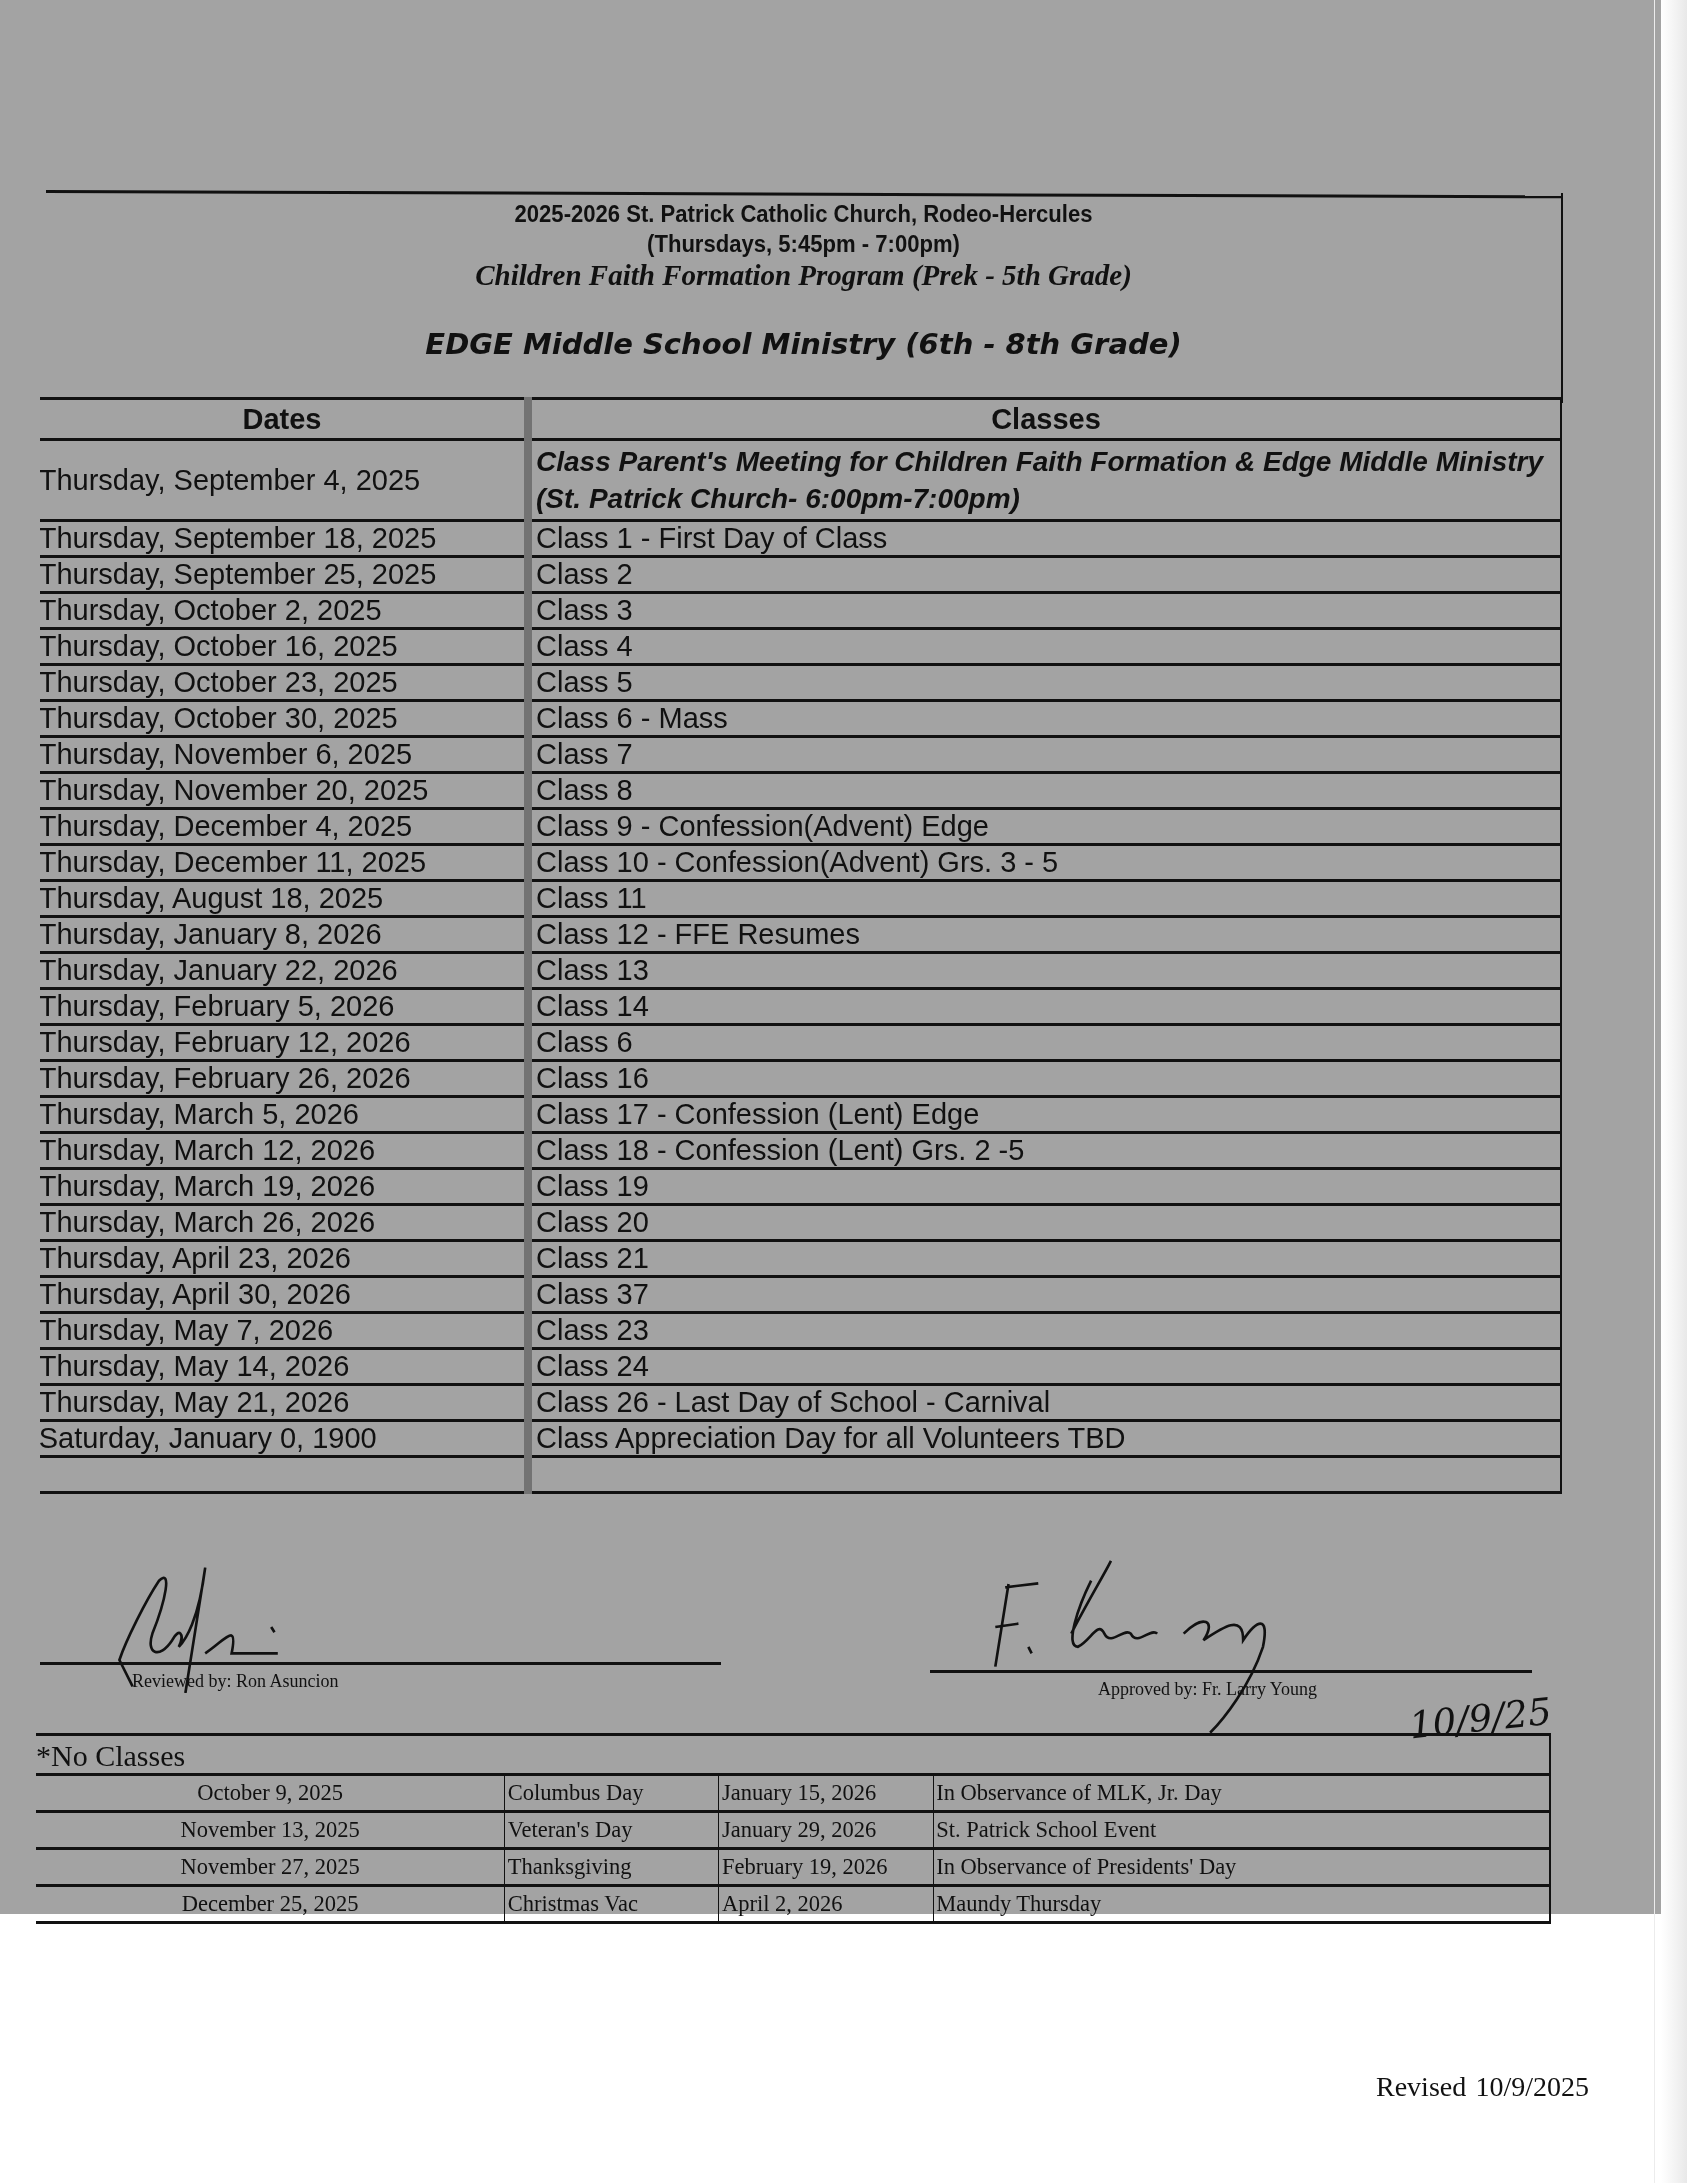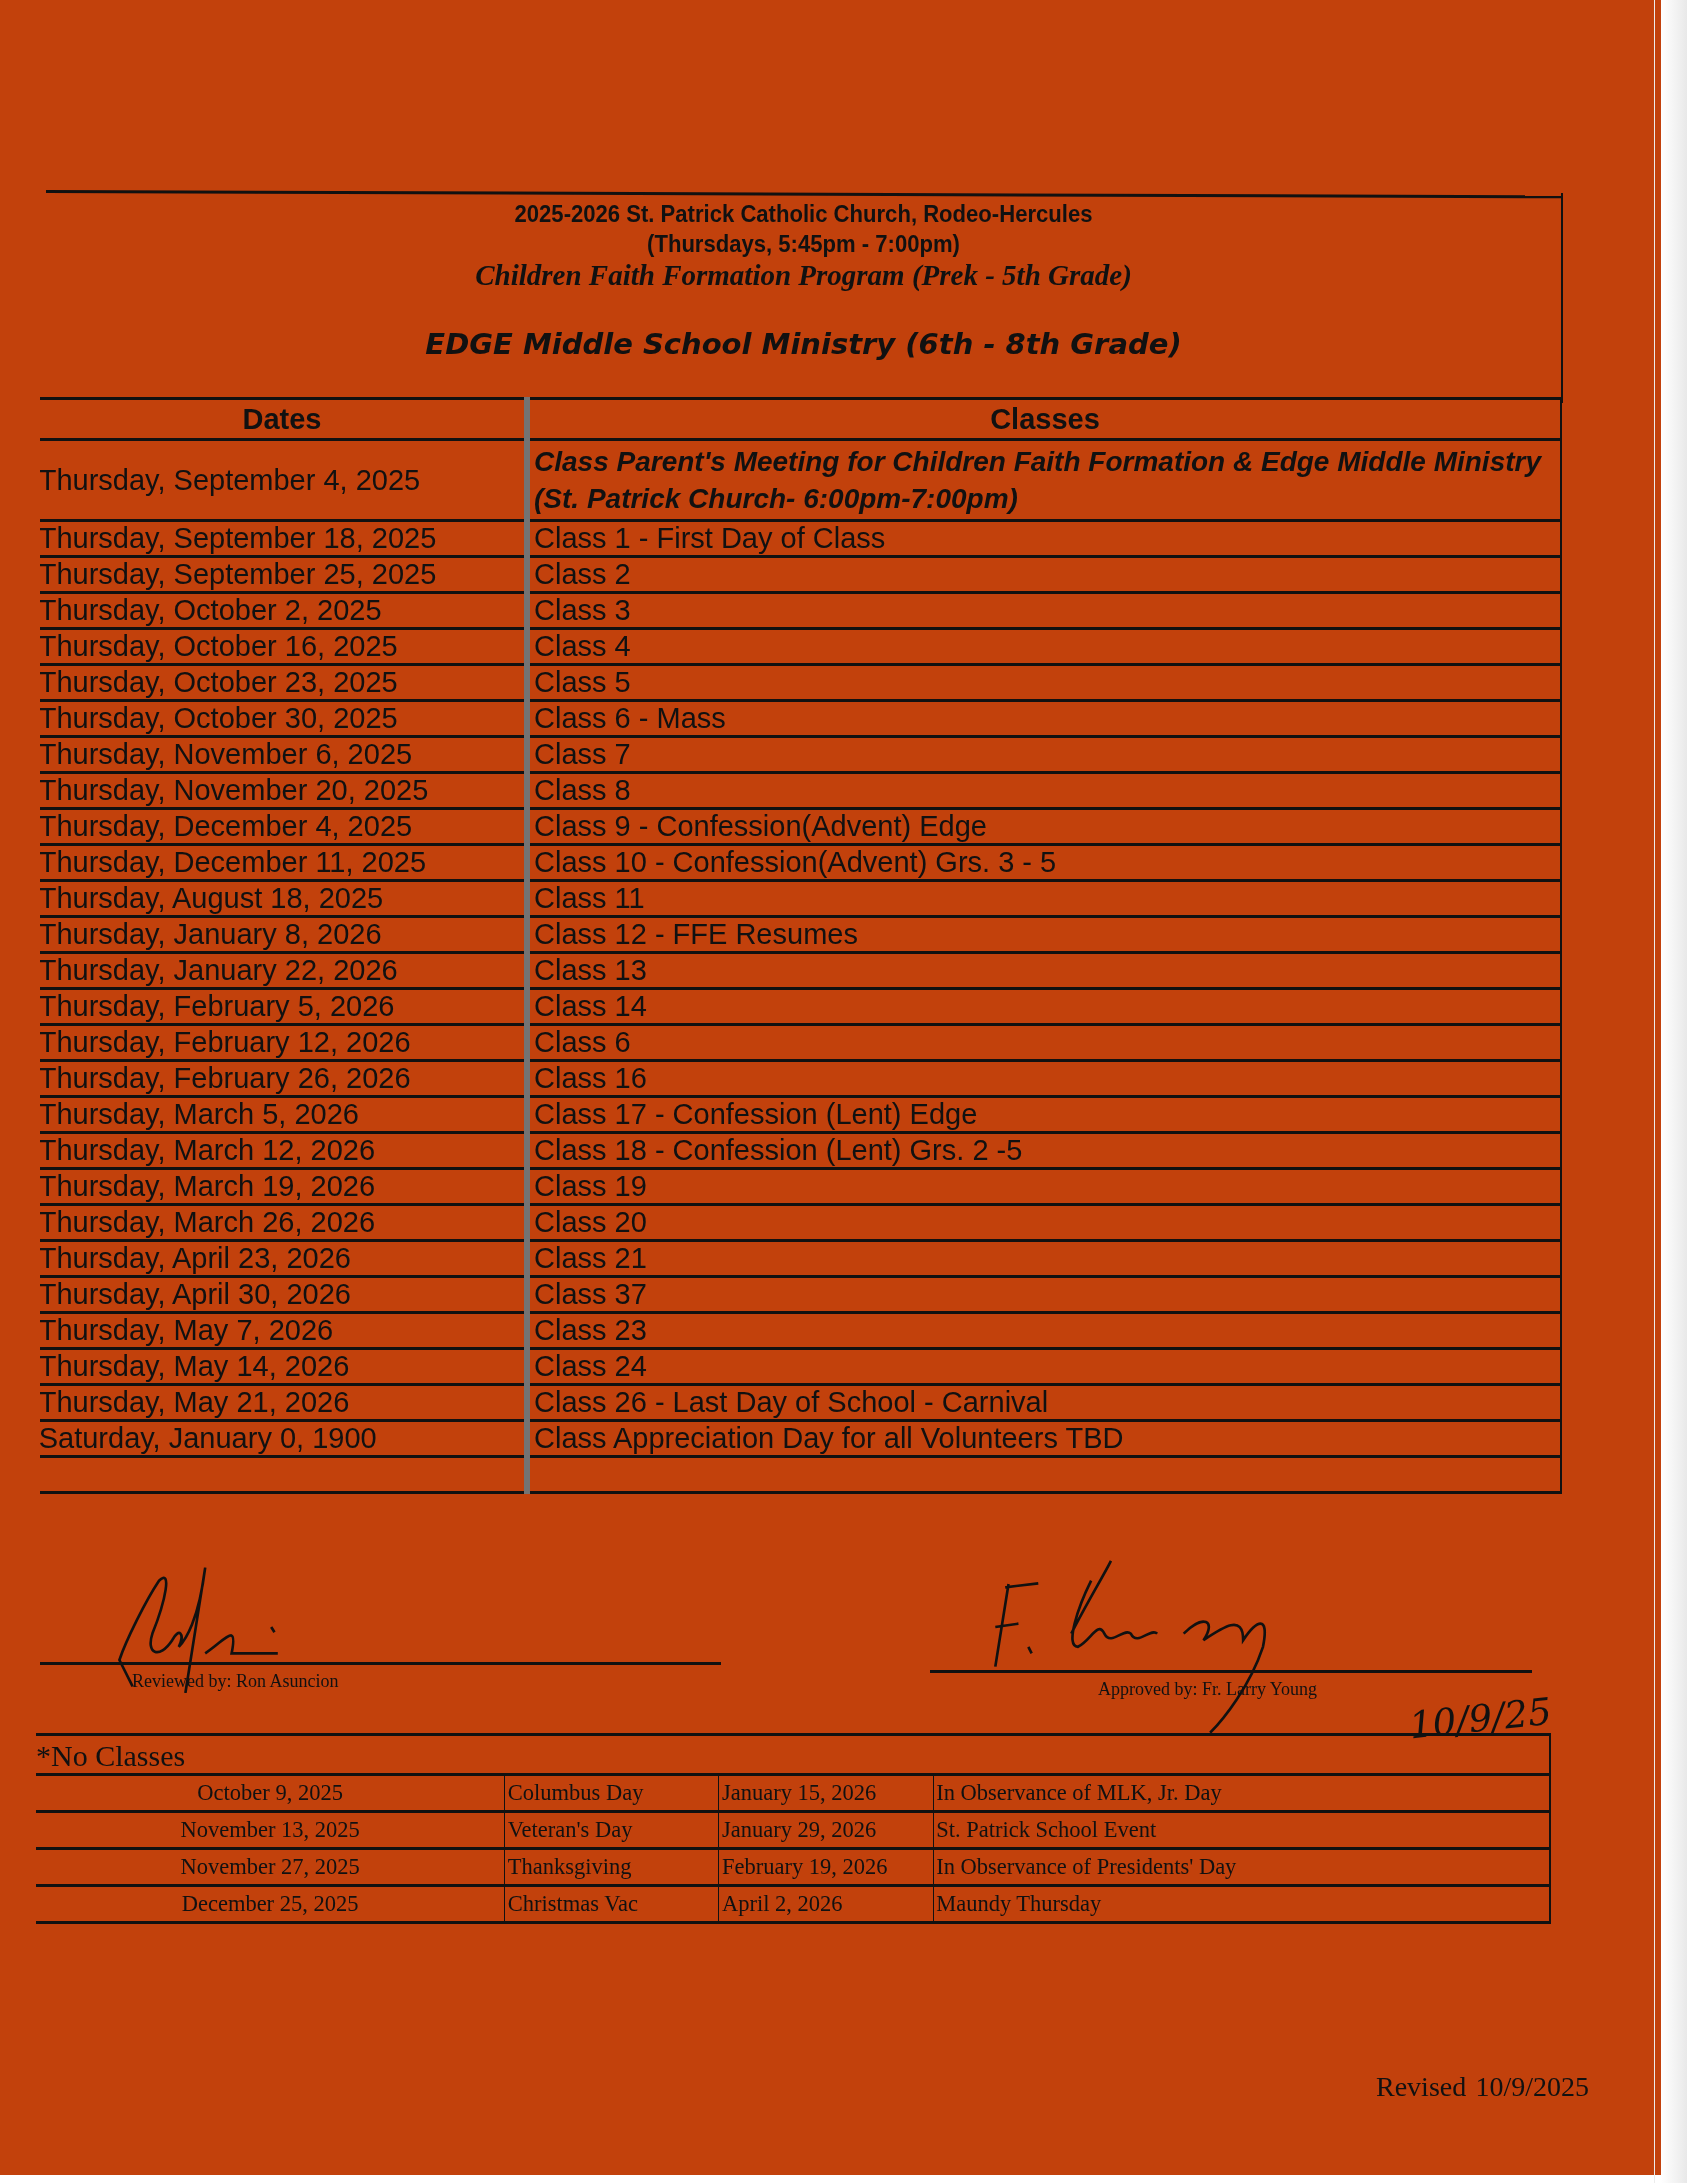--- a/index.html
+++ b/index.html
@@ -1,32 +1,32 @@
 <!DOCTYPE html>
 <html style="font-size:10.6px"><head>
 <meta charset="utf-8">
 <style>
   html, body { margin: 0; padding: 0; background: #ffffff; }
   body { width: 1687px; height: 2183px; position: relative; overflow: hidden; color: #111; }
-  .page { position: absolute; left: 0; top: 0; width: 1687px; height: 2175px; background: #c2410c; }
+  .page { position: absolute; left: 0; top: 0; width: 1687px; height: 1914px; background: #a3a3a3; }
   .scan-edge { position: absolute; right: 0; top: 0; width: 26.5px; height: 2183px; background: linear-gradient(to right, #fff, #f2f2f2 60%, #e8e8e8); }
   .scan-line { position: absolute; left: 1654px; top: 0; width: 1.3px; height: 2183px; background: #ececec; }
 
   .top-rule { position: absolute; left: 46px; top: 190px; width: 1515px; height: 3.3px; background: #111; transform: rotate(0.2deg); transform-origin: left; }
   .header-box { position: absolute; left: 46px; top: 193px; width: 1515px; height: 210px; border-right: 2.6px solid #111; }
   .h-line { text-align: center; font-weight: bold; }
   .h1 { position: absolute; top: 6.6px; left: 0; width: 100%; font-family: "Liberation Sans", sans-serif; font-size: 24px; transform: scaleX(0.92); }
   .h2 { position: absolute; top: 37px; left: 0; width: 100%; font-family: "Liberation Sans", sans-serif; font-size: 24px; transform: scaleX(0.92); }
   .h3 { position: absolute; top: 66px; left: 0; width: 100%; font-family: Liberation Serif, serif; font-style: italic; font-size: 29px; }
   .h4 { position: absolute; top: 134px; left: 0; width: 100%; font-family: "DejaVu Sans", sans-serif; font-style: italic; font-size: 29px; }
 
   .sched { position: absolute; left: 40px; top: 397px; width: 1522px; border-collapse: collapse; font-family: "Liberation Sans", sans-serif; }
   .sched td, .sched th { border-top: 3.3px solid #111; border-bottom: 3.3px solid #111; padding: 0 4px; vertical-align: middle; }
   .sched th { font-size: 29px; font-weight: bold; height: 38px; }
-  .sched .c-date { width: 476px; border-right: 6px solid #737373; font-size: 29px; text-align: left; white-space: nowrap; overflow: hidden; }
+  .sched .c-date { width: 476px; border-right: 8px solid #737373; font-size: 29px; text-align: left; white-space: nowrap; overflow: hidden; }
   .sched .c-class { border-right: 2.6px solid #111; font-size: 29px; text-align: left; white-space: nowrap; }
   .sched tr.row td { height: 33px; }
   .sched tr.first td { height: 78px; }
   .sched .meeting { font-style: italic; font-weight: bold; font-size: 28px; line-height: 37px; white-space: normal; }
   .sched tr.blank td { height: 33px; }
   .date-text { display: inline-block; margin-left: -5.3px; }
 
   .sig-area { position: absolute; left: 0; top: 1561px; width: 1687px; height: 172px; }
   .sig-line { position: absolute; height: 3.3px; background: #111; }
   .sig-label { position: absolute; font-family: "Liberation Serif", serif; font-size: 18px; }

